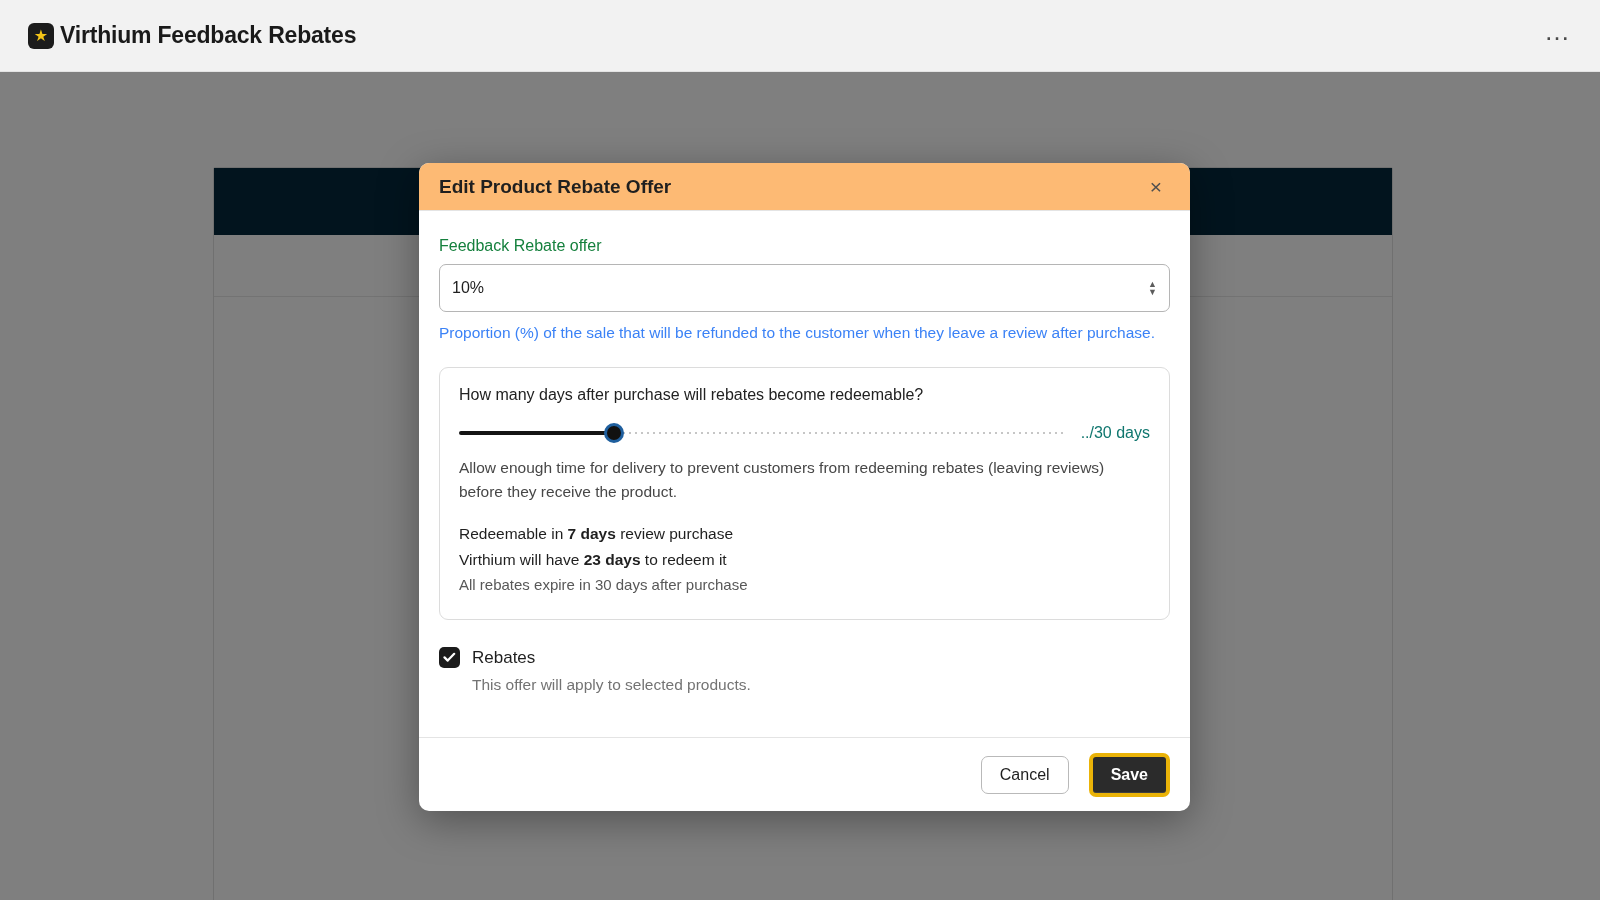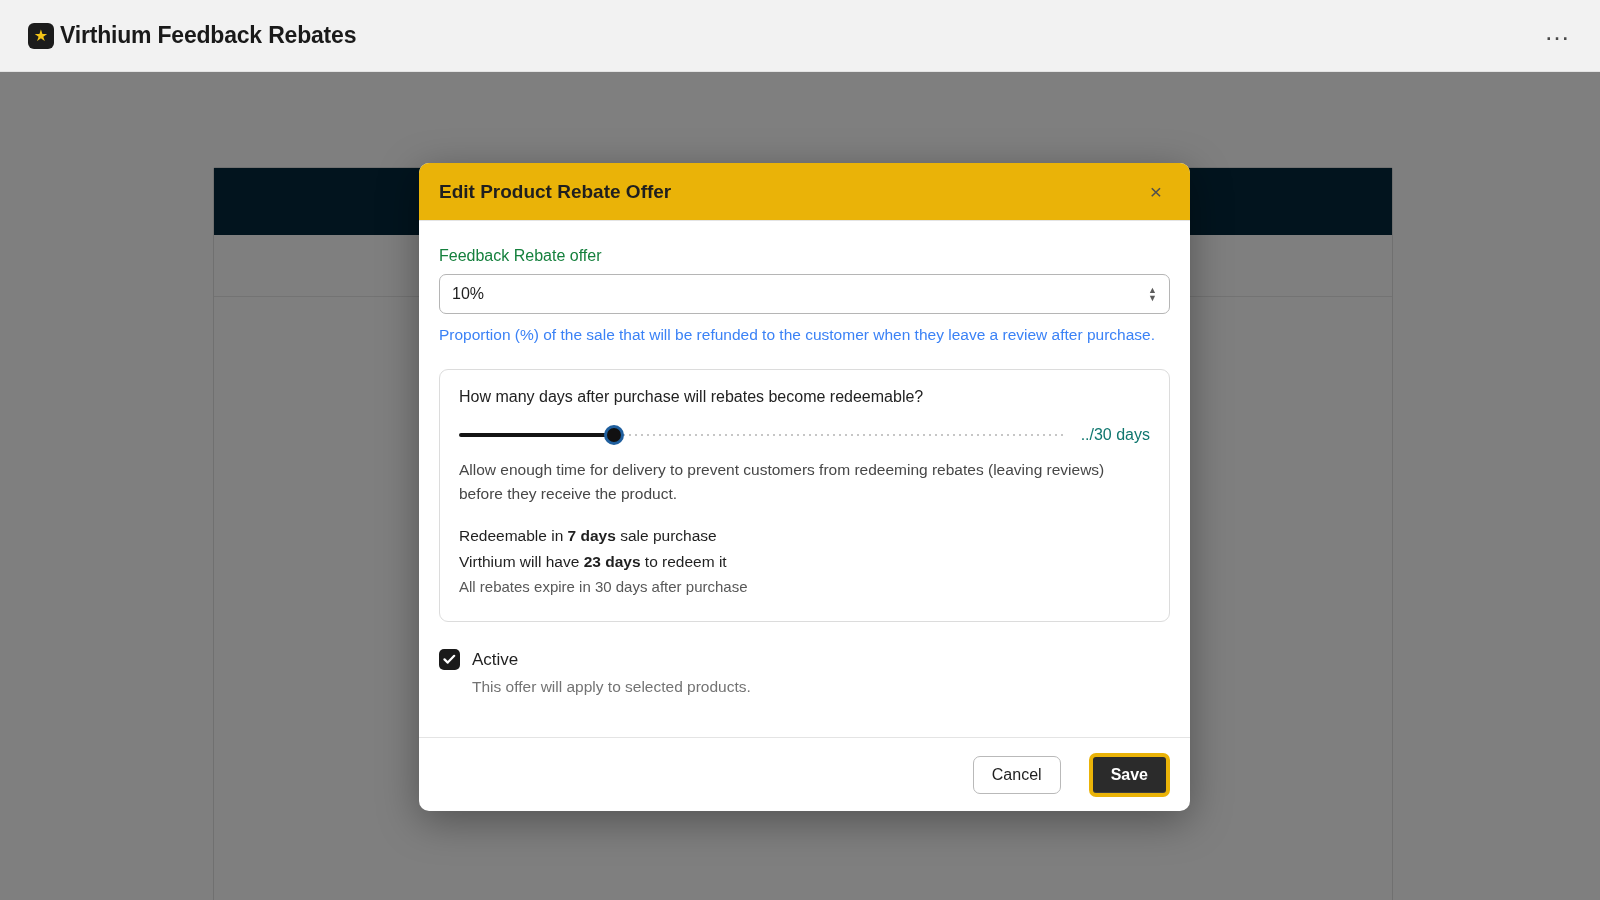--- a/index.html
+++ b/index.html
@@ -81,22 +81,22 @@
     position: absolute;
     top: 163px; left: 419px;
     width: 771px; height: 648px;
     background: #ffffff;
     border-radius: 10px;
     box-shadow: 0 10px 40px rgba(0,0,0,0.35);
     display: flex; flex-direction: column;
     overflow: hidden;
   }
   .modal-header {
-    height: 58px;
-    background: #eab308;
+    height: 48px;
+    background: #fdba74;
     border-bottom: 1px solid #e4e4e4;
     display: flex; align-items: center;
     padding: 0 20px 0 20px;
     flex: none;
   }
   .modal-title { font-size: 19px; font-weight: bold; color: #1f1f1f; }
   .modal-close {
     margin-left: auto;
     width: 28px; height: 28px;
     display: flex; align-items: center; justify-content: center;
@@ -109,21 +109,21 @@
     padding: 26px 20px 0 20px;
     overflow: hidden;
   }
 
   .field-label {
     font-size: 16px; color: #15803d;
     margin-bottom: 9px;
   }
   .select-wrap {
     position: relative;
-    height: 40px;
+    height: 48px;
     border: 1px solid #b5b5b5;
     border-radius: 7px;
     background: #fff;
     display: flex; align-items: center;
     padding: 0 12px;
     cursor: pointer;
   }
   .select-value { font-size: 16px; color: #1f1f1f; }
   .select-arrows {
     margin-left: auto;
@@ -208,21 +208,21 @@
   .active-sub {
     font-size: 15.5px; color: #737373;
     margin-left: 33px; margin-top: 8px;
   }
 
   .modal-footer {
     flex: none;
     height: 74px;
     border-top: 1px solid #e4e4e4;
     display: flex; align-items: center; justify-content: flex-end;
-    gap: 28px;
+    gap: 20px;
     padding: 0 20px;
   }
   .btn {
     font-size: 16px;
     border-radius: 7px;
     padding: 9px 18px;
     cursor: pointer;
   }
   .btn-secondary {
     background: #fff; color: #1f1f1f;
@@ -290,36 +290,36 @@
           <div class="slider-fill" style="width:25.5%;"></div>
           <div class="slider-thumb" style="left:25.5%;"></div>
         </div>
         <div class="slider-caption">../30 days</div>
       </div>
 
       <div class="panel-help">Allow enough time for delivery to prevent customers from redeeming rebates (leaving reviews) before they receive the product.</div>
 
       <div class="panel-summary">
         <div class="line">
-          <span>Redeemable in </span><b>7 days</b><span> sale purchase</span>
+          <span>Redeemable in </span><b>7 days</b><span> review purchase</span>
         </div>
         <div class="line">
           <span>Virthium will have </span><b>23 days</b><span> to redeem it</span>
         </div>
         <div class="line muted">All rebates expire in 30 days after purchase</div>
       </div>
     </div>
 
     <div class="active-row">
       <div class="checkbox">
         <svg width="13" height="11" viewBox="0 0 13 11">
           <path d="M1.5 5.4 L4.7 8.6 L11.2 1.8" fill="none" stroke="#ffffff" stroke-width="2.2" stroke-linecap="round" stroke-linejoin="round"></path>
         </svg>
       </div>
-      <div class="active-label">Active</div>
+      <div class="active-label">Rebates</div>
     </div>
     <div class="active-sub">This offer will apply to selected products.</div>
 
   </div>
 
   <div class="modal-footer">
     <button class="btn btn-secondary">Cancel</button>
     <button class="btn btn-primary">Save</button>
   </div>
 

